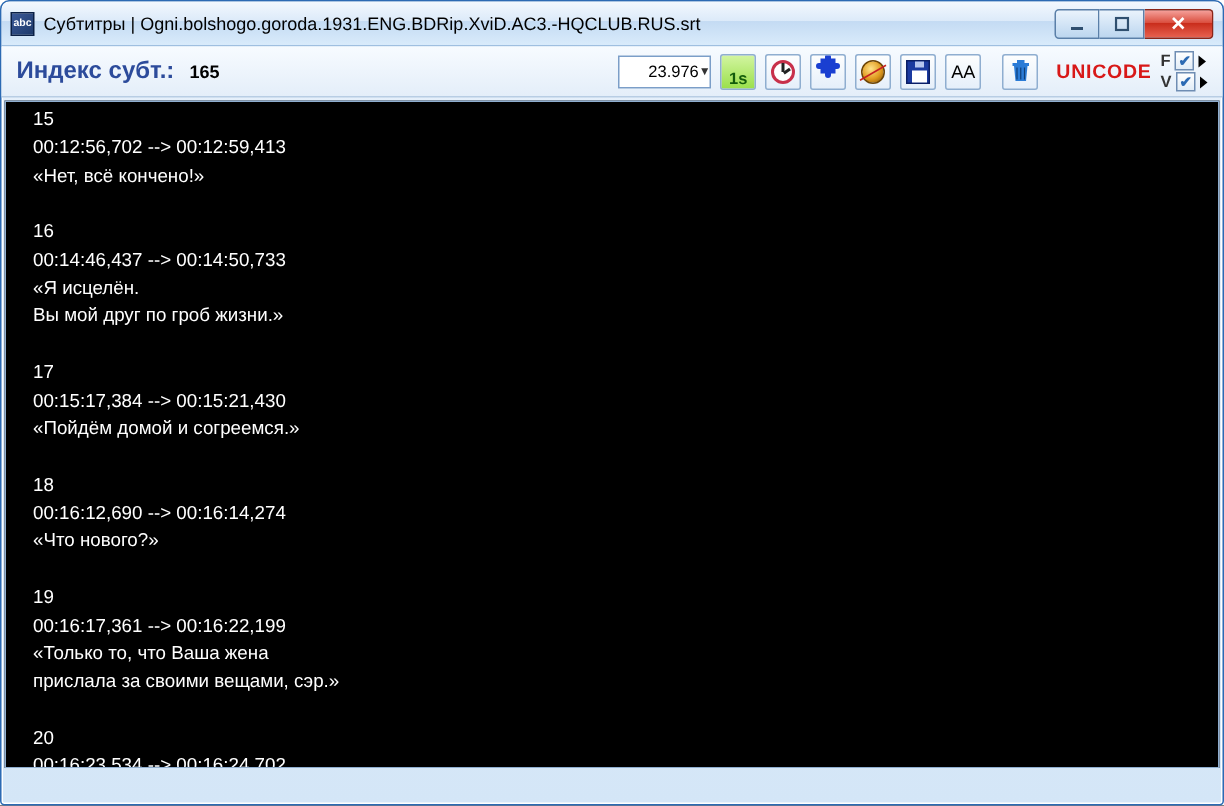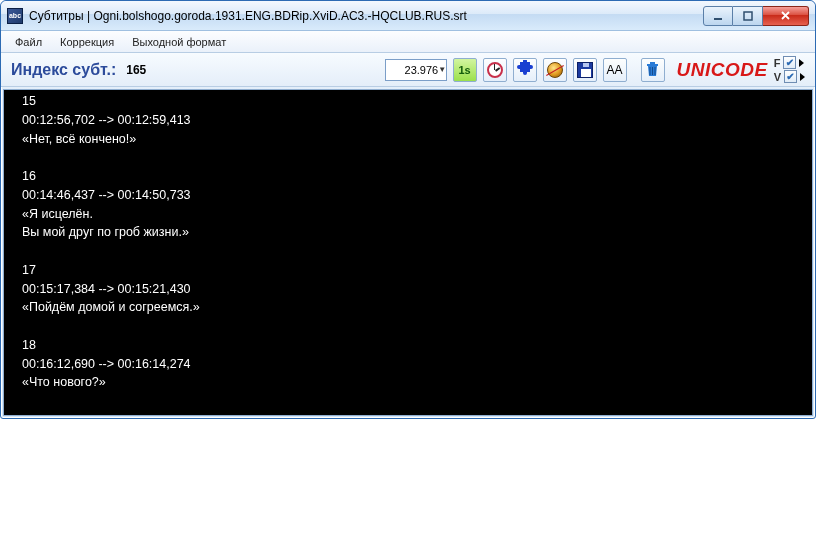--- a/index.html
+++ b/index.html
@@ -1,18 +1,18 @@
 <!DOCTYPE html>
 <html><head>
 <meta charset="utf-8">
 <style>
   * { box-sizing: border-box; margin: 0; padding: 0; }
   body { font-family: Tahoma, Arial, sans-serif; font-size: 11px; background: #fff; }
   .window {
-    width: 816px; height: 419px; margin: 0 auto; position: relative;
+    width: 816px; height: 537px; margin: 0 auto; position: relative;
     border: 1px solid #2c6ab3; border-radius: 6px 6px 3px 3px;
     background: linear-gradient(#e8f1fb,#d4e6f7);
     box-shadow: 0 0 0 1px #fff inset;
   }
   .titlebar {
     height: 30px; display: flex; align-items: center; padding: 0 6px;
     background: linear-gradient(#f3f8fe 0%, #dceaf9 45%, #c4dbf3 46%, #d9ebfb 100%);
     border-radius: 6px 6px 0 0; border-bottom: 1px solid #9fbfe0;
   }
   .app-icon {
@@ -52,35 +52,35 @@
     height: 22px; width: 62px; border:1px solid #7b9ec8; background:#fff;
     display:flex; align-items:center; justify-content:space-between; padding: 0 3px 0 19px; font-size:11px;
   }
   .fps-select .arrow{ font-size:8px; color:#333; }
   .tbtn {
     width: 24px; height: 24px; border:1px solid #8faed0; border-radius:2px;
     background: linear-gradient(#fdfefe,#e5effa);
     display:flex;align-items:center;justify-content:center; font-size:13px;
     position:relative;
   }
-  .tbtn.green{ background: linear-gradient(#d2f5a0,#9be04c); color:#135c0b; font-weight:bold; font-size:11px;}
+  .tbtn.green{ background: linear-gradient(#d2f5a0,#9be04c); color:#135c0b; font-weight:bold; font-size:11px;align-items:flex-end;}
   .clock-face{width:16px;height:16px;border:2px solid #c8304a;border-radius:50%;position:relative;background:#fff;}
   .clock-face:before,.clock-face:after{content:"";position:absolute;background:#222;left:50%;top:50%;transform-origin:left top;}
   .clock-face:before{width:5px;height:1.5px;transform:rotate(-35deg);}
   .clock-face:after{width:1.5px;height:6px;transform:translate(-1px,-6px);}
   .puzzle{color:#1a3fd1;font-size:16px;}
   .disc{width:16px;height:16px;border-radius:50%;background:radial-gradient(circle at 40% 35%,#ffe38a,#e09a1e 55%,#7a4c08);border:1px solid #6b4407; position:relative;}
   .disc:after{content:"";position:absolute;left:-3px;top:7px;width:20px;height:1px;background:#c62020;transform:rotate(-30deg);}
   .floppy{width:16px;height:16px;background:#1b3aa0;border:1px solid #0b1f66;position:relative;}
   .floppy:before{content:"";position:absolute;left:3px;top:6px;width:10px;height:8px;background:#fff;}
   .floppy:after{content:"";position:absolute;left:5px;top:0;width:6px;height:4px;background:#b6c6f0;}
   .aa{font-weight:normal;font-size:12px;color:#000;}
   .trash{display:inline-block;width:13px;height:15px;}
   .trash svg{display:block;}
-  .unicode-label{color:#d81818;font-weight:bold;font-style:italic;font-size:19px;margin-left:6px;letter-spacing:0.5px;}
+  .unicode-label{color:#d81818;font-weight:bold;font-size:13px;margin-left:6px;letter-spacing:0.5px;}
   .fv-block{margin-left:auto;display:flex;flex-direction:column;gap:1px;margin-right:0px;}
   .fv-row{display:flex;align-items:center;gap:3px;font-weight:bold;color:#333;font-size:11px;}
   .cb{width:13px;height:13px;border:1px solid #6f8db3;background:linear-gradient(#fff,#e1ecf7);display:flex;align-items:center;justify-content:center;color:#2c6ab3;font-size:10px;}
   .tri{width:0;height:0;border-top:4px solid transparent;border-bottom:4px solid transparent;border-left:5px solid #000;}
   .editor-wrap{display:flex;height: calc(100% - 30px - 22px - 34px - 4px); margin:2px; border:1px solid #8faed0; background:#000;}
   .editor{
     flex:1; overflow:auto; background:#000; color:#fff; font-family: Arial, sans-serif;
     font-size:12.5px; line-height:1.5; padding:2px 18px; white-space:pre;
   }
   .editor::-webkit-scrollbar{width:17px;}
@@ -108,25 +108,20 @@
           </svg>
       </div>
       <div class="win-btn close">
         <svg width="11" height="11">
             <path d="M2 2 L9 9 M9 2 L2 9" stroke="#fff" stroke-width="1.8"></path>
           </svg>
       </div>
     </div>
   </div>
 
-  <div class="menubar">
-    <div class="menu-item">Файл</div>
-    <div class="menu-item">Коррекция</div>
-    <div class="menu-item">Выходной формат</div>
-  </div>
 
   <div class="toolbar">
     <span class="index-label">Индекс субт.:</span>
     <span class="index-value">165</span>
 
     <div class="spacer"></div>
 
     <div class="fps-select">
       <span>23.976</span>
       <span class="arrow">▼</span>

